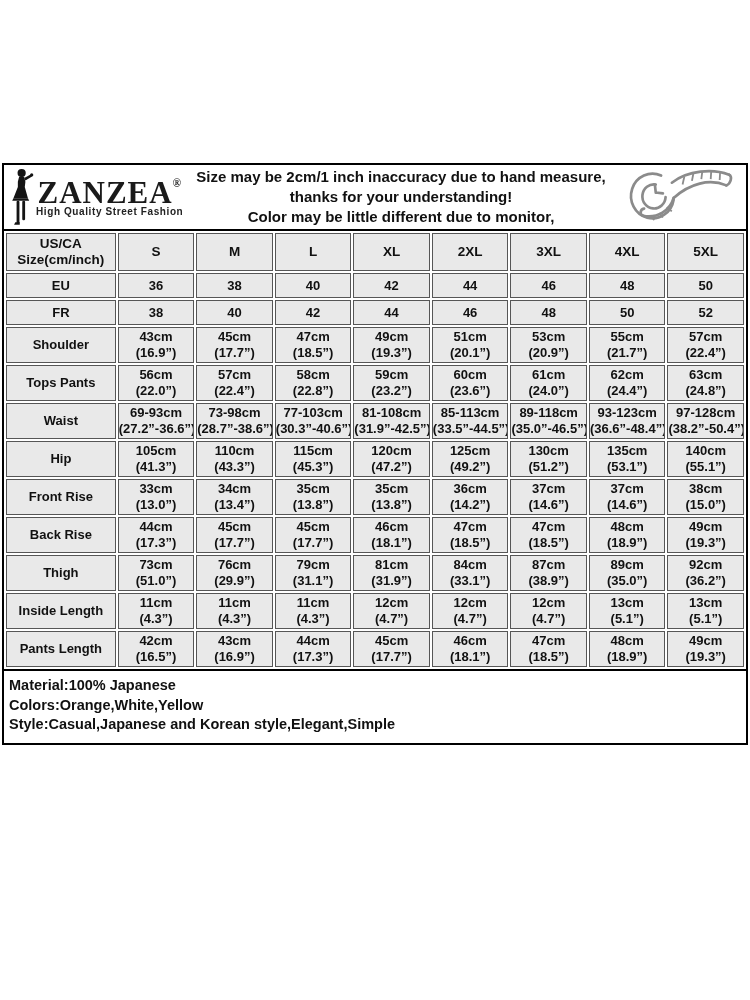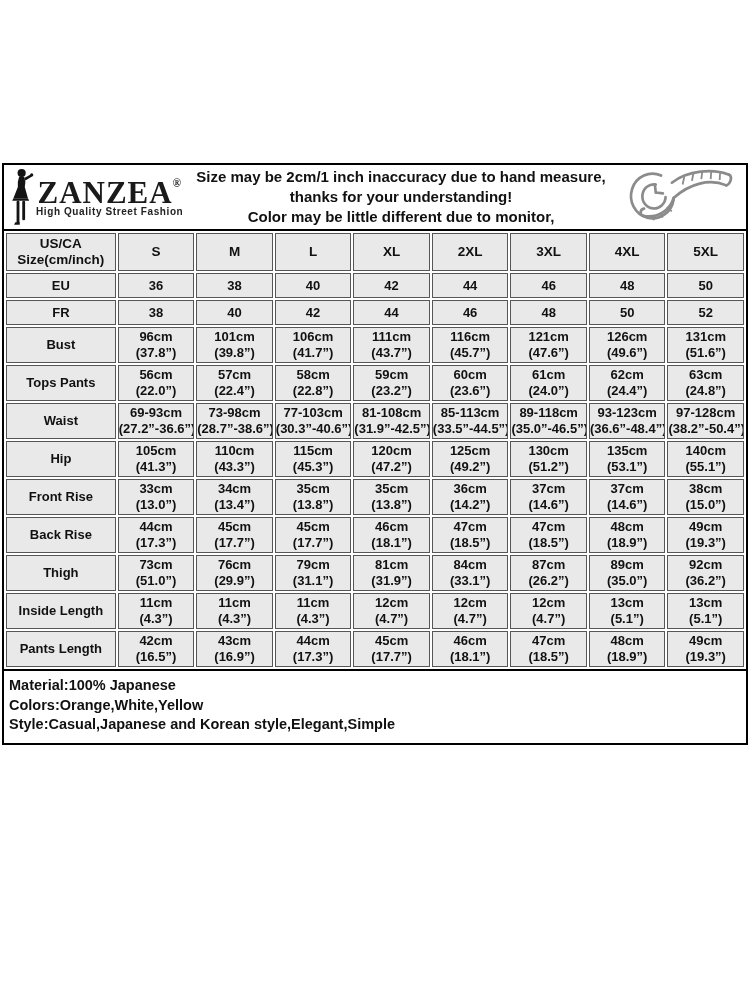--- a/index.html
+++ b/index.html
@@ -130,37 +130,37 @@
             <td class="single">38</td>
             <td class="single">40</td>
             <td class="single">42</td>
             <td class="single">44</td>
             <td class="single">46</td>
             <td class="single">48</td>
             <td class="single">50</td>
             <td class="single">52</td>
           </tr>
           <tr>
-            <td class="single">Bust</td>
-            <td>96cm
-(37.8”)</td>
-            <td>101cm
-(39.8”)</td>
-            <td>106cm
-(41.7”)</td>
-            <td>111cm
-(43.7”)</td>
-            <td>116cm
-(45.7”)</td>
-            <td>121cm
-(47.6”)</td>
-            <td>126cm
-(49.6”)</td>
-            <td>131cm
-(51.6”)</td>
+            <td class="single">Shoulder</td>
+            <td>43cm
+(16.9”)</td>
+            <td>45cm
+(17.7”)</td>
+            <td>47cm
+(18.5”)</td>
+            <td>49cm
+(19.3”)</td>
+            <td>51cm
+(20.1”)</td>
+            <td>53cm
+(20.9”)</td>
+            <td>55cm
+(21.7”)</td>
+            <td>57cm
+(22.4”)</td>
           </tr>
           <tr>
             <td class="single">Tops Pants</td>
             <td>56cm
 (22.0”)</td>
             <td>57cm
 (22.4”)</td>
             <td>58cm
 (22.8”)</td>
             <td>59cm
@@ -256,21 +256,21 @@
 (51.0”)</td>
             <td>76cm
 (29.9”)</td>
             <td>79cm
 (31.1”)</td>
             <td>81cm
 (31.9”)</td>
             <td>84cm
 (33.1”)</td>
             <td>87cm
-(26.2”)</td>
+(38.9”)</td>
             <td>89cm
 (35.0”)</td>
             <td>92cm
 (36.2”)</td>
           </tr>
           <tr>
             <td class="single">Inside Length</td>
             <td>11cm
 (4.3”)</td>
             <td>11cm

